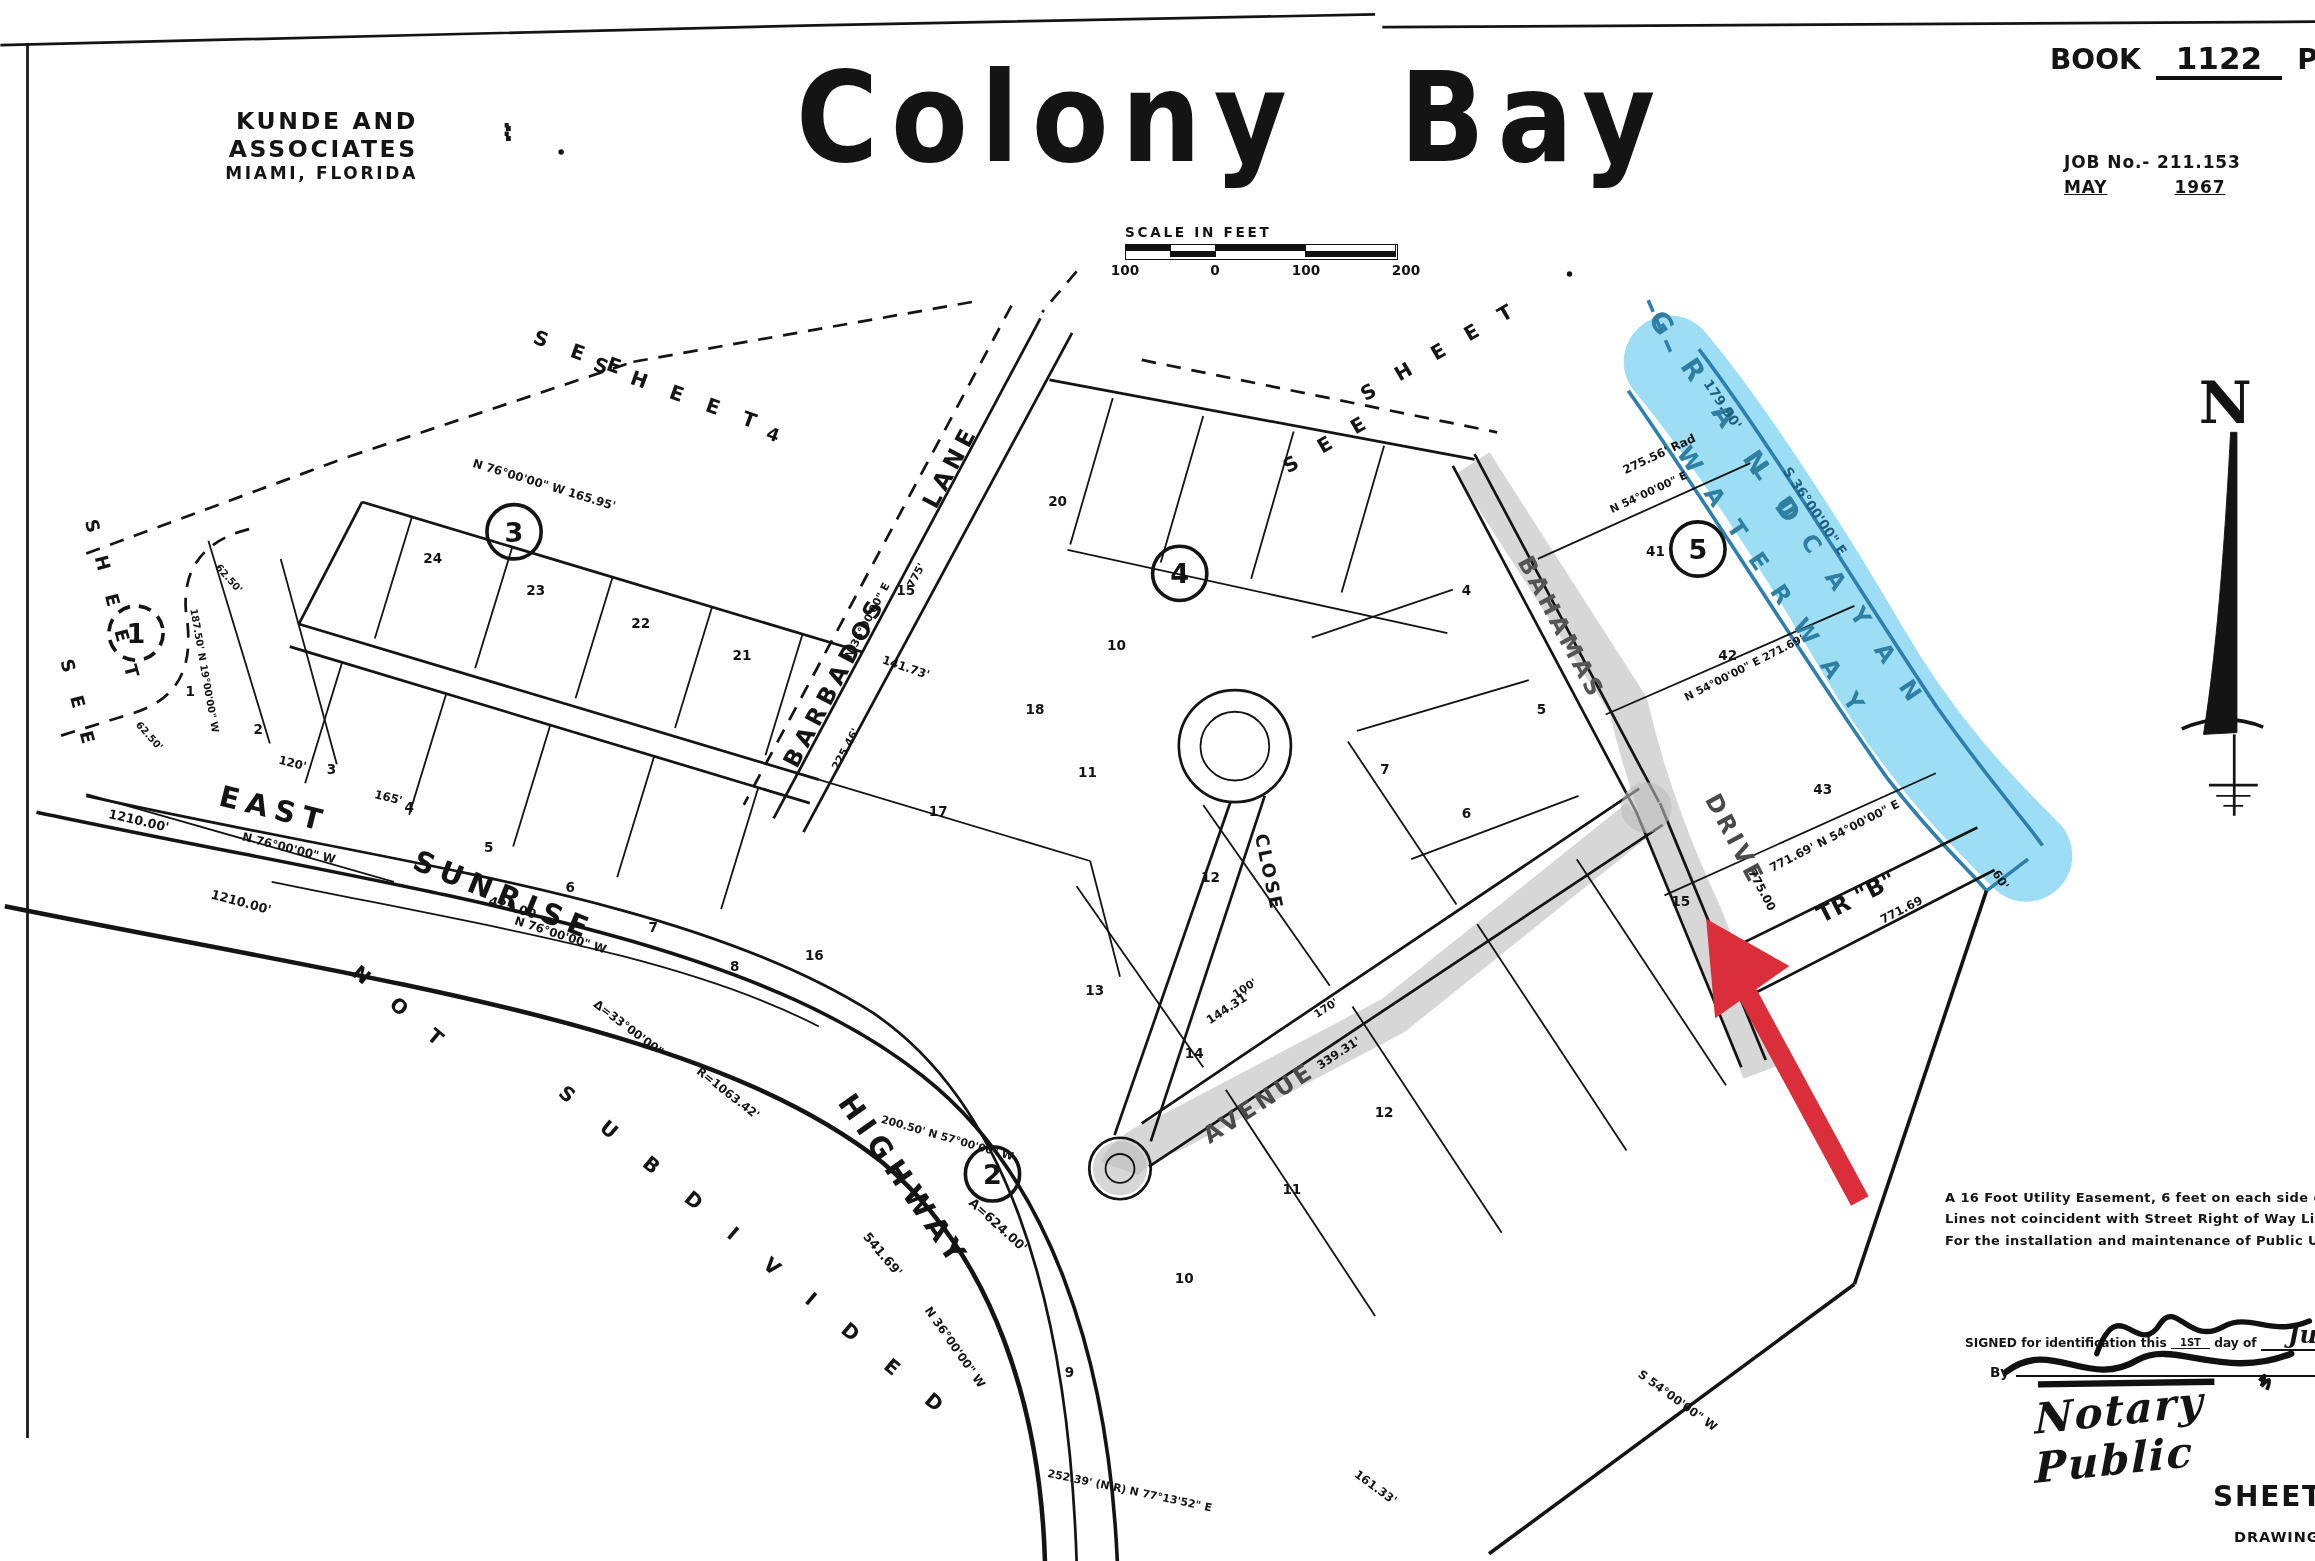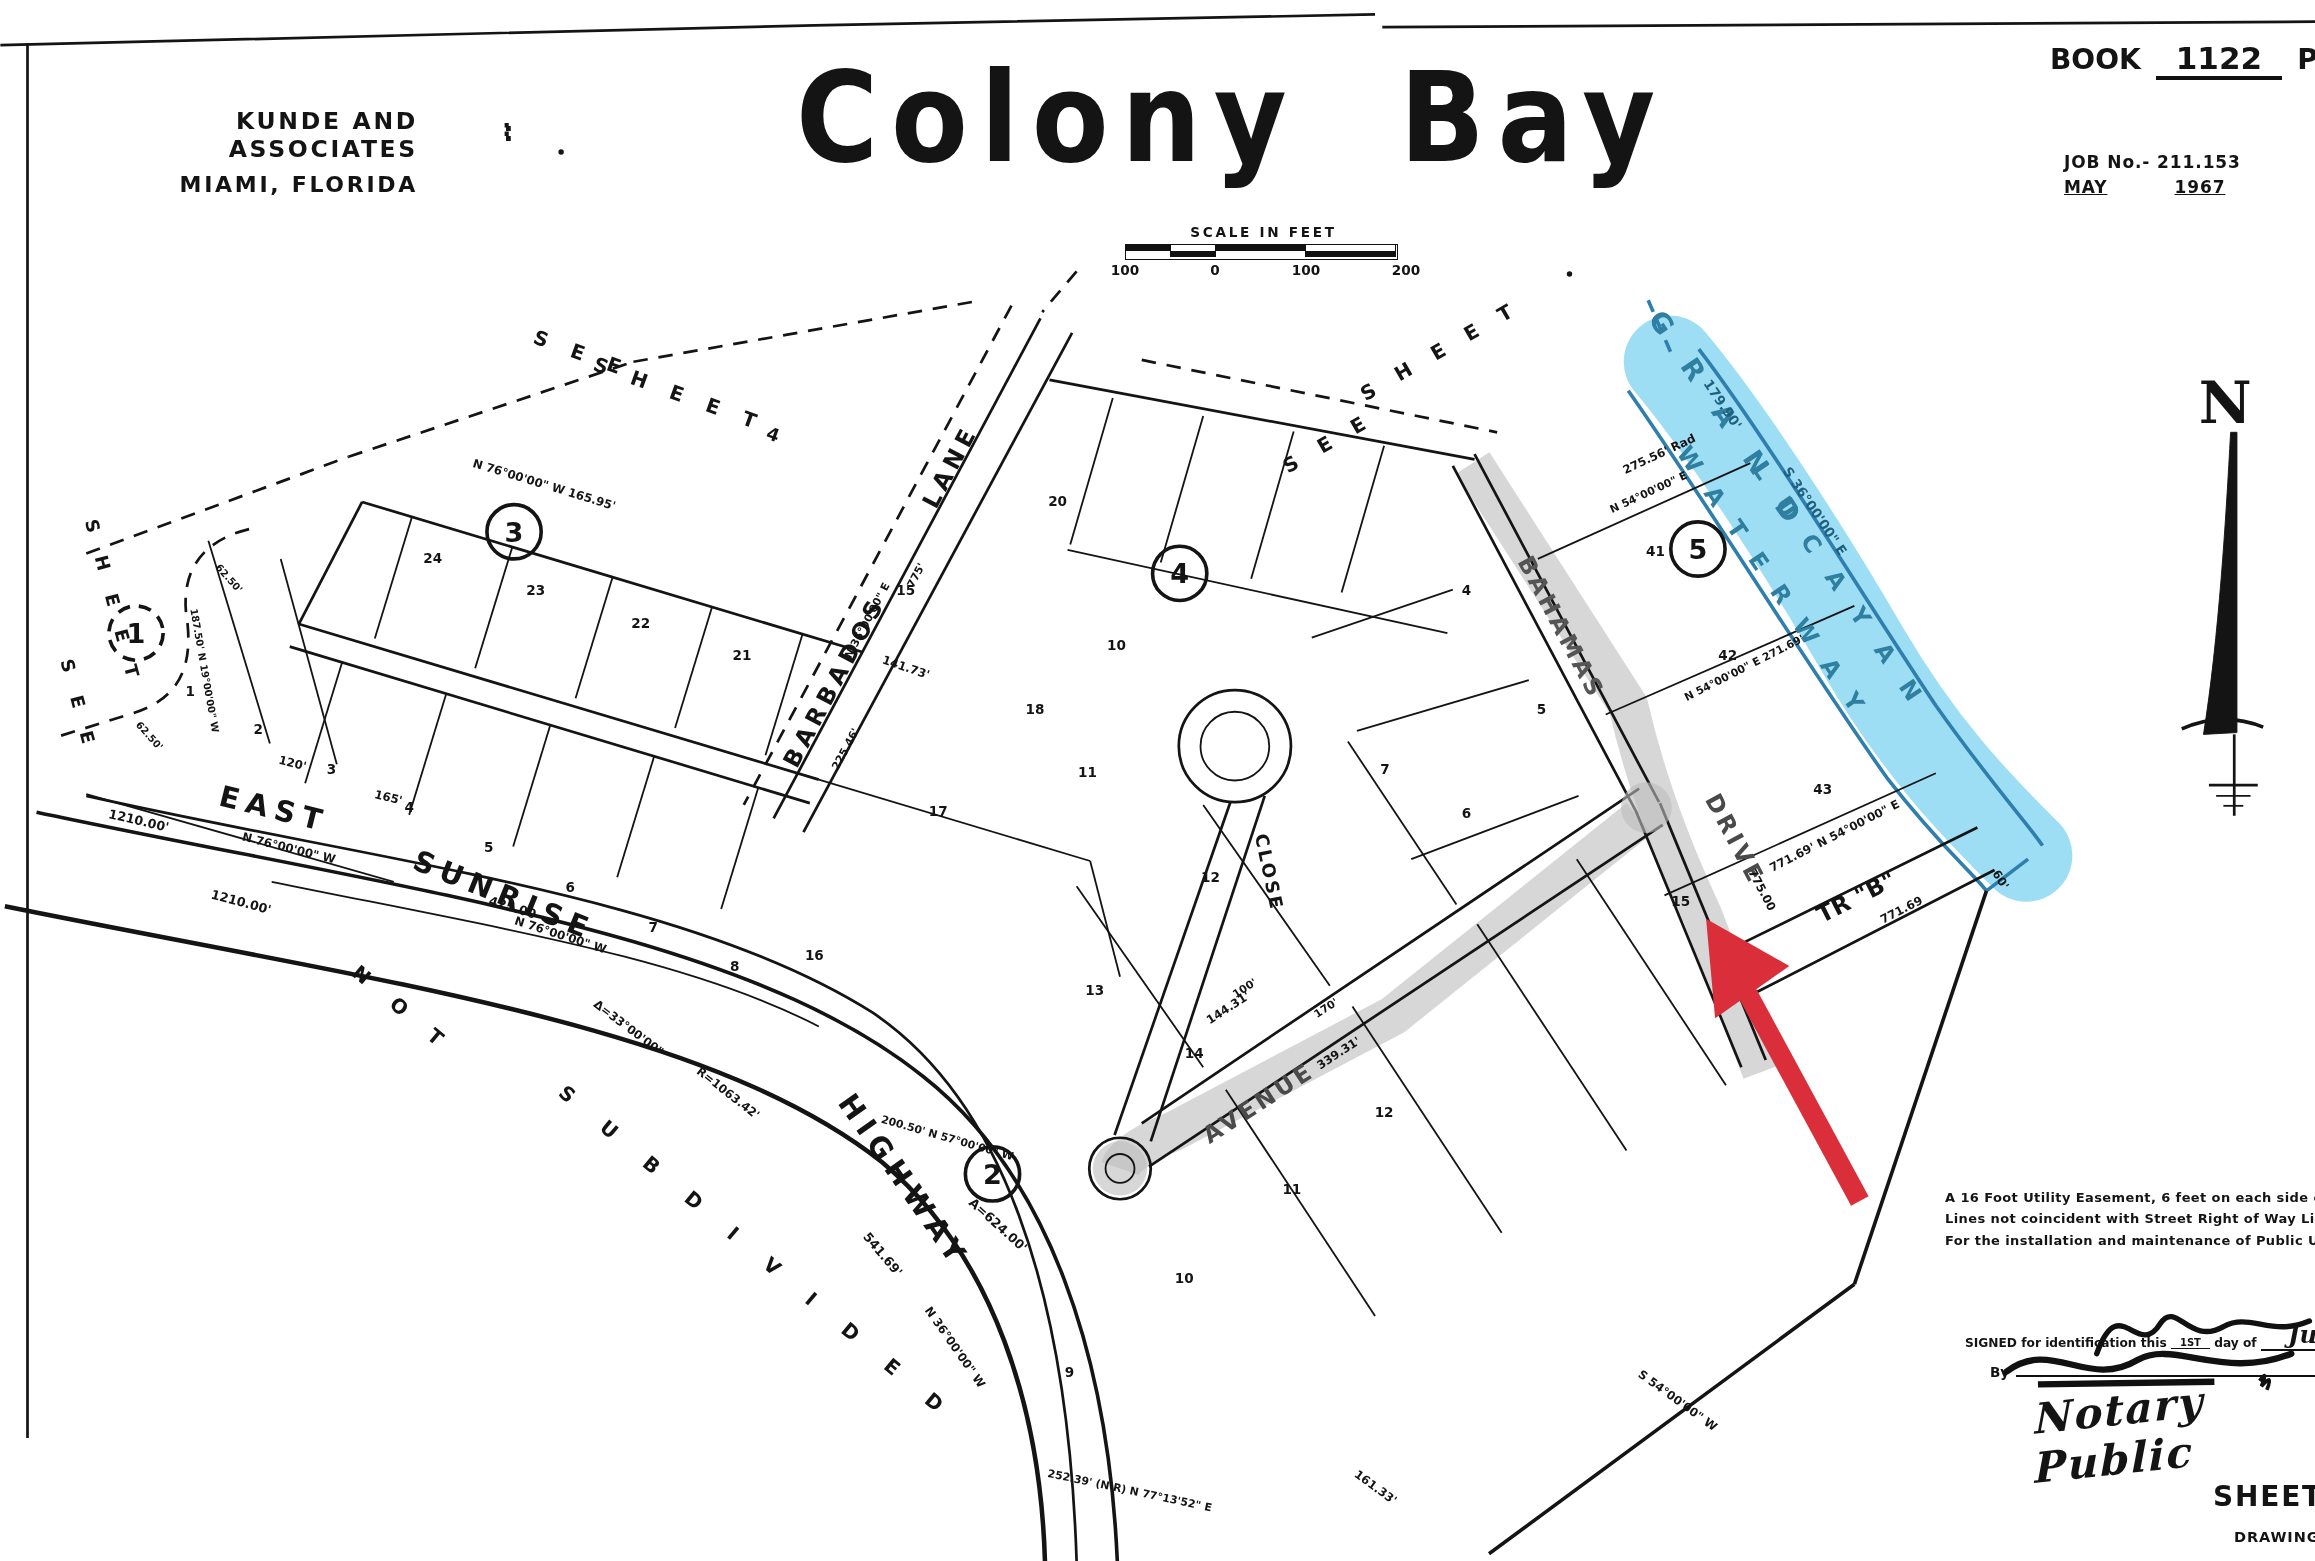--- a/index.html
+++ b/index.html
@@ -3,34 +3,34 @@
 <meta charset="utf-8">
 <style>
   html,body{margin:0;padding:0;}
   body{width:2316px;height:1561px;position:relative;overflow:hidden;background:#ffffff;
        font-family:"DejaVu Sans",sans-serif;color:#141414;}
   .abs{position:absolute;}
   svg#plat{position:absolute;left:0;top:0;width:2316px;height:1561px;}
   
   .firm{left:101px;top:107px;width:317px;text-align:right;font-weight:800;letter-spacing:2.7px;}
   .firm .l1{font-size:23.5px;}
-  .firm .l2{font-size:22px;margin-top:9px;}
+  .firm .l2{font-size:17px;}
   
   .title{left:796px;top:52px;width:850px;text-align:center;font-size:112px;font-weight:900;
          letter-spacing:12.7px;transform:scaleY(1.12);white-space:nowrap;}
   .title .gap{display:inline-block;width:100px;}
   .title-colon{left:503px;top:116px;font-size:27px;font-weight:800;}
   
   .book{left:2050px;top:40px;font-size:28px;font-weight:900;white-space:nowrap;}
   .book .num{display:inline-block;border-bottom:4.5px solid #111;padding:0 20px 0 20px;margin:0 5.4px;font-size:31px;}
   .job{left:2064px;top:152px;font-size:17px;font-weight:900;letter-spacing:0.9px;}
   .job .row2{display:flex;gap:67px;margin-top:5.4px;text-decoration:underline;}
   
   .scale{left:1125px;top:224px;width:277px;}
-  .scale .cap{text-align:center;font-size:13.6px;font-weight:900;letter-spacing:2.7px;margin-bottom:3.6px;}
+  .scale .cap{font-size:13.6px;font-weight:900;letter-spacing:2.7px;margin-bottom:3.6px;}
   .bar{width:271px;height:14.5px;border:1.8px solid #111;display:grid;grid-template-columns:45px 45px 90px 90px;grid-template-rows:6.3px 6.3px;}
   .bar div{border-right:0.9px solid #111;}
   .b{background:#111;} .w{background:#fff;}
   .ticks{position:relative;height:18px;font-size:13.6px;font-weight:800;margin-top:1.8px;padding-left:27px;}
   .ticks span{position:absolute;transform:translateX(-50%);}
   
   .easement{left:1945px;top:1187px;width:425px;font-size:13px;font-weight:700;line-height:1.65;
             letter-spacing:0.4px;white-space:nowrap;}
   .signedrow{left:1965px;top:1324px;font-size:12.2px;font-weight:800;white-space:nowrap;}
   .dayline{display:inline-block;border-bottom:1.8px solid #111;padding:0 9px;position:relative;top:-0.9px;font-size:10px;}

